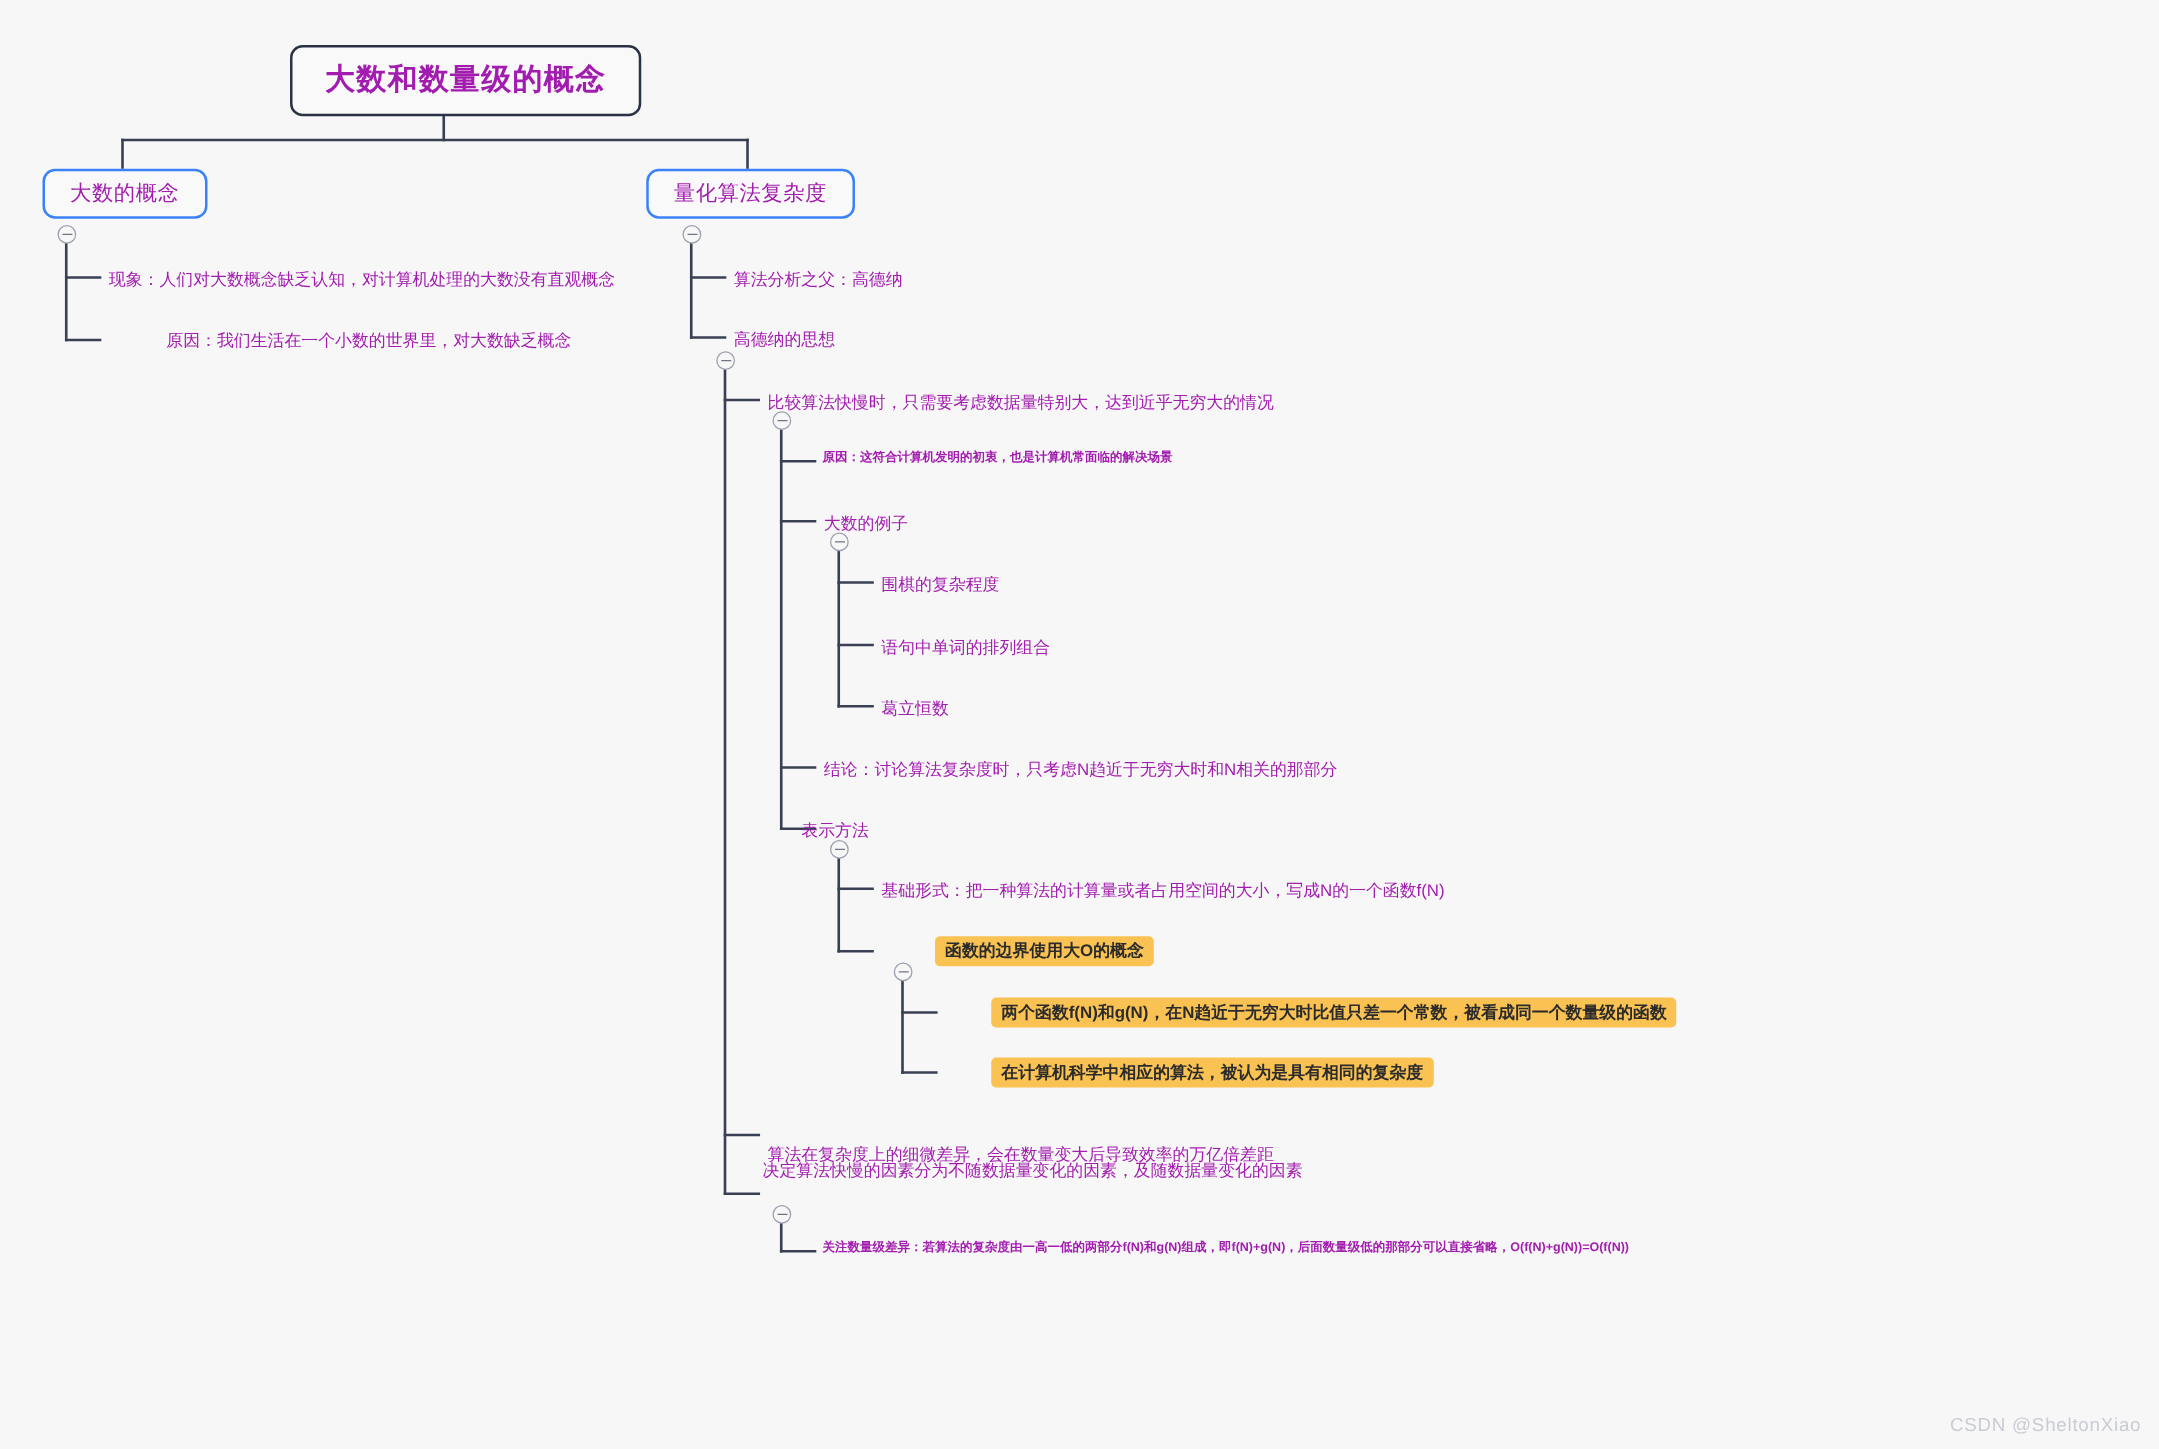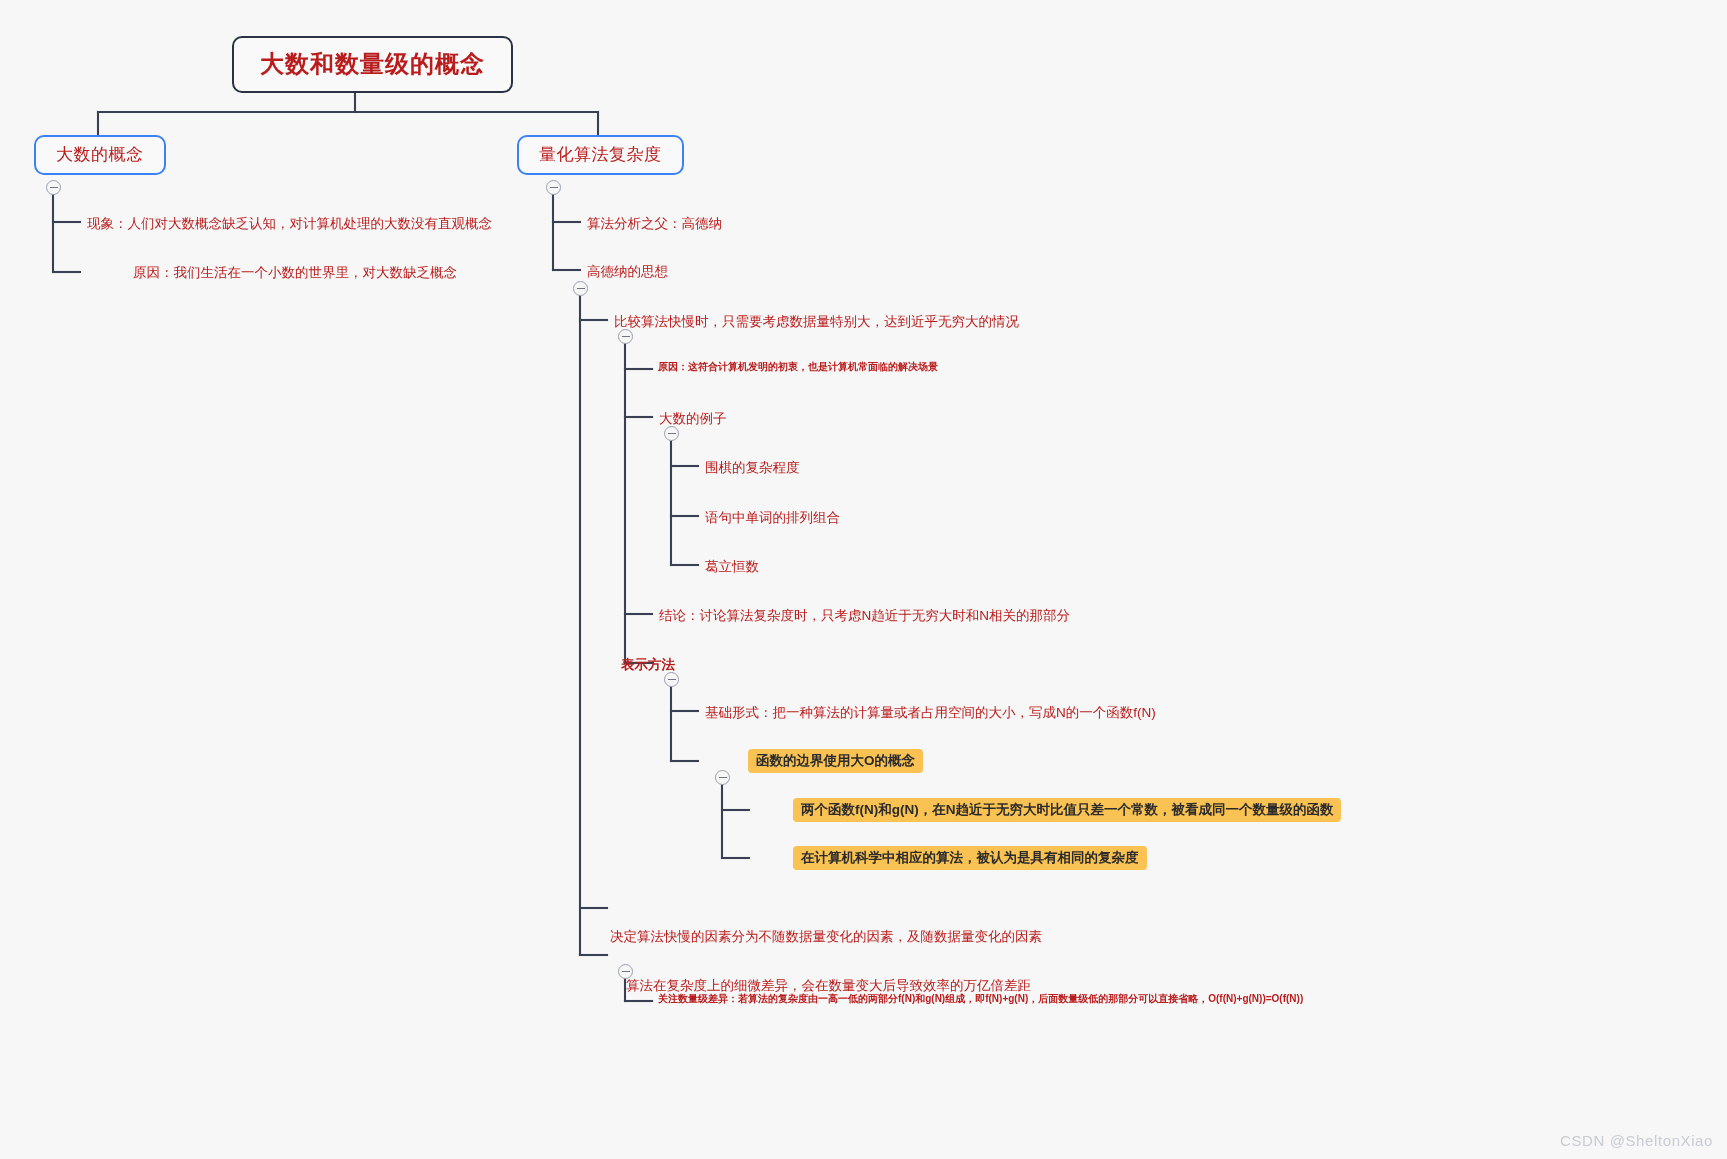--- a/index.html
+++ b/index.html
@@ -24,21 +24,21 @@
   svg.edges {
     position: absolute;
     left: 0; top: 0;
     width: 1727px;
     height: 1159px;
     pointer-events: none;
   }
   .node {
     position: absolute;
     white-space: nowrap;
-    color: #b91c1c;
+    color: #a21caf;
     line-height: 1.2;
   }
   
   .node.root {
     border: 2px solid #2b3245;
     border-radius: 10px;
     background: #f9f9f9;
     font-size: 24px;
     font-weight: bold;
     letter-spacing: 1px;
@@ -165,31 +165,31 @@
   <div class="node plain" style="left:586px; top:214px;">算法分析之父：高德纳</div>
 
   <div class="node plain" style="left:586px; top:262px;">高德纳的思想</div>
   <div class="toggle" style="left:573px; top:281px;"></div>
 
   <div class="node plain" style="left:613px; top:312px;">比较算法快慢时，只需要考虑数据量特别大，达到近乎无穷大的情况</div>
   <div class="toggle" style="left:618px; top:329px;"></div>
 
   <div class="node plain" style="left:609px; top:900px;margin-top:27px;">决定算法快慢的因素分为不随数据量变化的因素，及随数据量变化的因素</div>
 
-  <div class="node plain" style="left:613px; top:976px;margin-left:12px;">算法在复杂度上的细微差异，会在数量变大后导致效率的万亿倍差距</div>
+  <div class="node plain" style="left:613px; top:914px;">算法在复杂度上的细微差异，会在数量变大后导致效率的万亿倍差距</div>
   <div class="toggle" style="left:618px; top:964px;"></div>
 
   <div class="node bold" style="left:658px; top:361px;">原因：这符合计算机发明的初衷，也是计算机常面临的解决场景</div>
 
   <div class="node plain" style="left:658px; top:409px;">大数的例子</div>
   <div class="toggle" style="left:664px; top:426px;"></div>
 
   <div class="node plain" style="left:658px; top:606px;">结论：讨论算法复杂度时，只考虑N趋近于无穷大时和N相关的那部分</div>
 
-  <div class="node plain" style="left:620px; top:655px;font-weight:bold;">表示方法</div>
+  <div class="node plain" style="left:640px; top:655px;">表示方法</div>
   <div class="toggle" style="left:664px; top:672px;"></div>
 
   <div class="node plain" style="left:704px; top:458px;">围棋的复杂程度</div>
   <div class="node plain" style="left:704px; top:508px;">语句中单词的排列组合</div>
   <div class="node plain" style="left:704px; top:557px;">葛立恒数</div>
 
   <div class="node plain" style="left:704px; top:703px;">基础形式：把一种算法的计算量或者占用空间的大小，写成N的一个函数f(N)</div>
 
   <div class="node hl" style="left:704px; top:749px;">函数的边界使用大O的概念</div>
   <div class="toggle" style="left:715px; top:770px;"></div>

